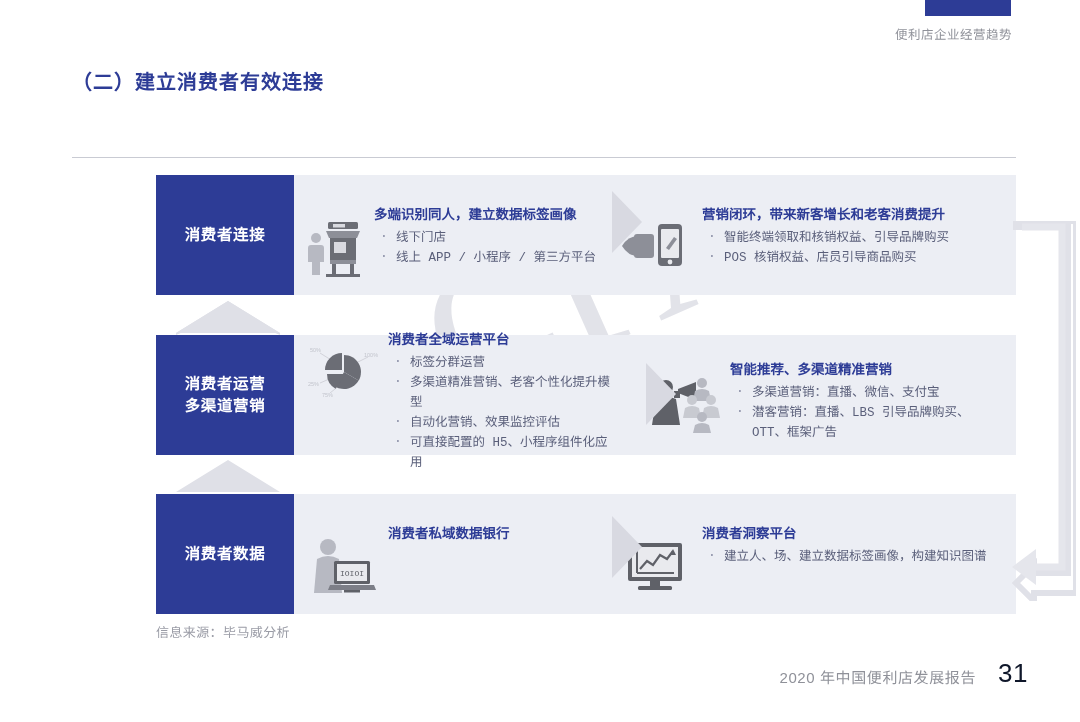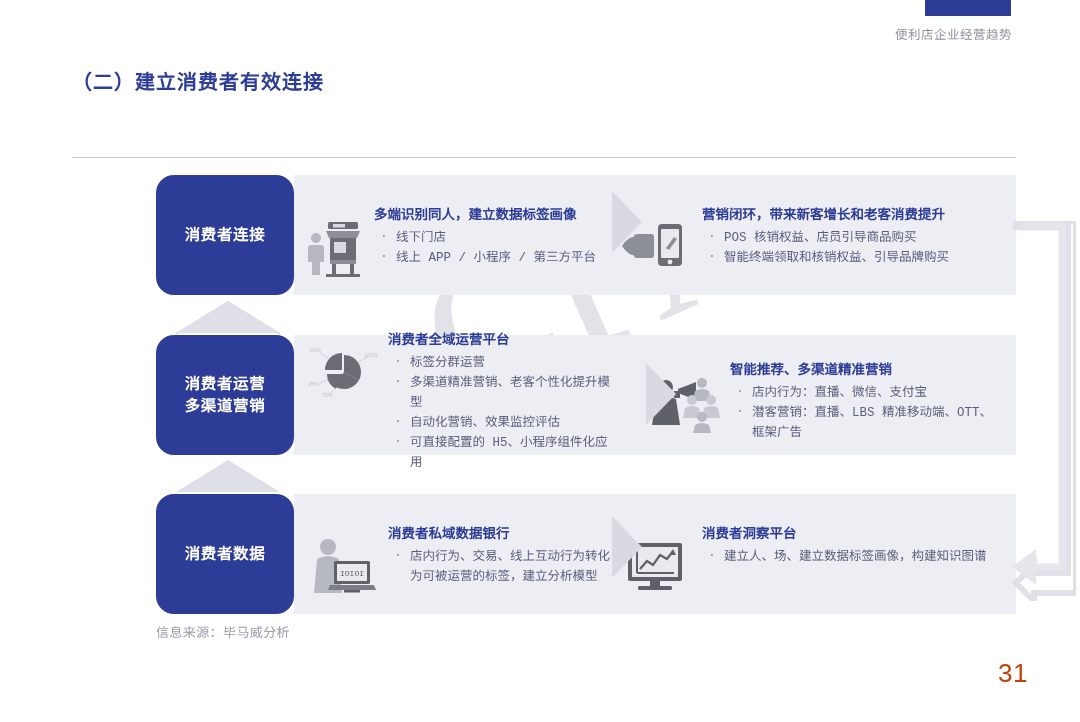--- a/index.html
+++ b/index.html
@@ -103,21 +103,20 @@
     color: #ffffff;
     font-size: 15.5px;
     font-weight: bold;
     line-height: 1.45;
     display: flex;
     align-items: center;
     justify-content: center;
     text-align: center;
     letter-spacing: 0.6px;
     z-index: 4;
-    border-radius: 18px;
   }
   .row-label span { display: block; }
 
   .row-body {
     flex: 1 1 auto;
     background: #eceef4;
     display: flex;
     align-items: center;
     position: relative;
   }
@@ -220,21 +219,21 @@
     font-size: 15px;
     color: #8f9199;
     letter-spacing: 0.6px;
     white-space: nowrap;
   }
   .footer-page {
     position: absolute;
     top: 658px;
     right: 52px;
     font-size: 26px;
-    color: #c2410c;
+    color: #0f172a;
     letter-spacing: 0.5px;
   }
 </style>
 </head>
 <body>
 
 <div class="page">
 
   <div class="header-bar"></div>
   <div class="header-label">便利店企业经营趋势</div>
@@ -309,22 +308,22 @@
 
               <rect x="38" y="12" width="24" height="42" rx="4" fill="#6b6d75"></rect>
               <rect x="41" y="17" width="18" height="29" rx="1" fill="#e9eaee"></rect>
               <circle cx="50" cy="50" r="2.4" fill="#e9eaee"></circle>
               <path d="M46 36 l8 -11 l3 2 l-8 11 z" fill="#8d8f98"></path>
             </svg>
           </div>
           <div class="cell-text">
             <div class="cell-title">营销闭环，带来新客增长和老客消费提升</div>
             <ul class="bullets">
+              <li>智能终端领取和核销权益、引导品牌购买</li>
               <li>POS 核销权益、店员引导商品购买</li>
-              <li>智能终端领取和核销权益、引导品牌购买</li>
             </ul>
           </div>
         </div>
 
       </div>
     </div>
 
     <div class="row row-2">
       <div class="row-label">
         <div>
@@ -385,22 +384,22 @@
               <path d="M37 41 q7 -4 14 0 l2 10 h-18 z" fill="#c8cad1"></path>
               <circle cx="63" cy="33" r="5" fill="#c8cad1"></circle>
               <path d="M56 41 q7 -4 14 0 l2 10 h-18 z" fill="#c8cad1"></path>
               <circle cx="54" cy="50" r="5" fill="#b7b9c2"></circle>
               <path d="M47 58 q7 -4 14 0 l2 8 h-18 z" fill="#b7b9c2"></path>
             </svg>
           </div>
           <div class="cell-text">
             <div class="cell-title">智能推荐、多渠道精准营销</div>
             <ul class="bullets">
-              <li>店内行为：直播、微信、支付宝</li>
-              <li>潜客营销：直播、LBS 精准移动端、OTT、框架广告</li>
+              <li>多渠道营销：直播、微信、支付宝</li>
+              <li>潜客营销：直播、LBS 引导品牌购买、OTT、框架广告</li>
             </ul>
           </div>
         </div>
 
       </div>
     </div>
 
     <div class="row row-3">
       <div class="row-label">
         <span>消费者数据</span>
@@ -415,23 +414,20 @@
 
               <rect x="28" y="30" width="36" height="23" rx="1.5" fill="#5f6168"></rect>
               <rect x="31" y="33" width="30" height="17" fill="#e9eaee"></rect>
               <text x="34" y="45" font-size="8" fill="#5f6168" font-family="Liberation Mono, monospace">IOIOI</text>
               <path d="M24 54 h44 l2 5 h-48 z" fill="#7c7e87"></path>
               <rect x="38" y="59" width="16" height="2.5" fill="#5f6168"></rect>
             </svg>
           </div>
           <div class="cell-text">
             <div class="cell-title">消费者私域数据银行</div>
-            <ul class="bullets">
-              <li>店内行为、交易、线上互动行为转化为可被运营的标签，建立分析模型</li>
-            </ul>
           </div>
         </div>
 
         <svg class="mid-arrow" style="left:318px; top:22px;" viewBox="0 0 30 62">
           <polygon points="0,0 30,31 0,62" fill="#d8d9e1"></polygon>
         </svg>
 
         <div class="cell cell-right">
           <div class="cell-icon icon-wide">
             <svg viewBox="0 0 76 66" width="76" height="66">
@@ -454,15 +450,16 @@
           </div>
         </div>
 
       </div>
     </div>
 
   </div>
 
   <div class="source-note">信息来源：毕马威分析</div>
 
+  <div class="footer-text">2020 年中国便利店发展报告</div>
   <div class="footer-page">31</div>
 
 </div>
 
 </body></html>

